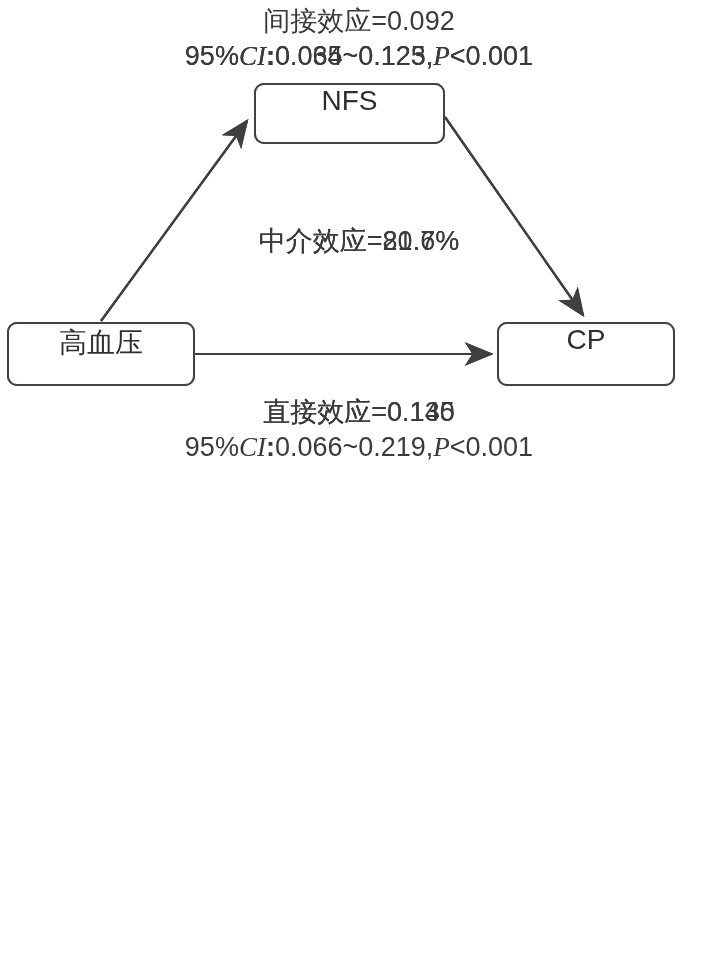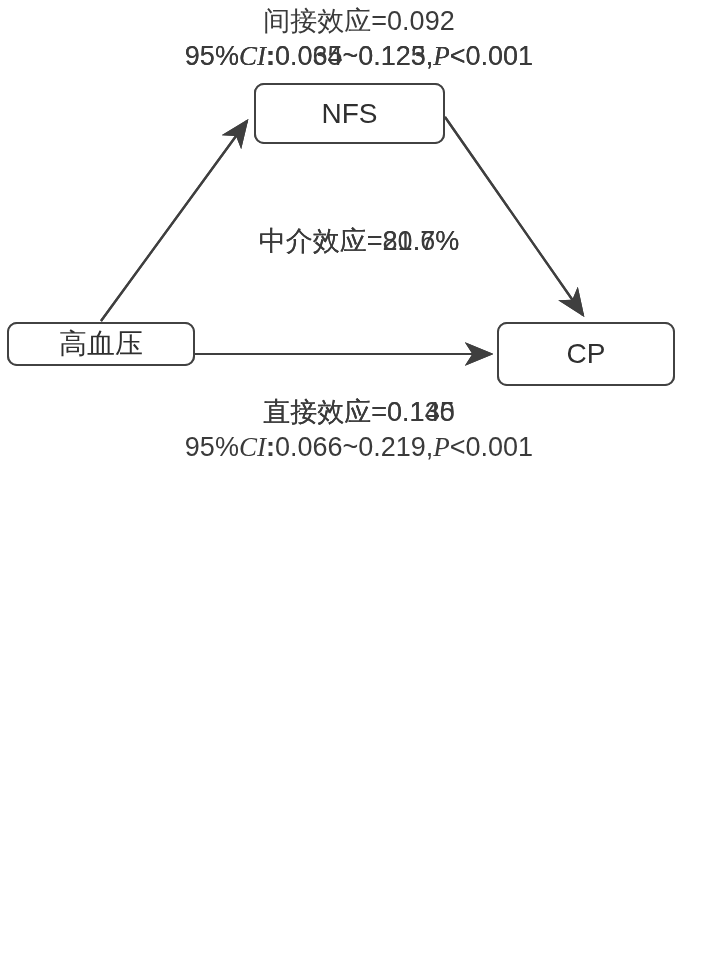--- a/index.html
+++ b/index.html
@@ -54,27 +54,27 @@
   }
   .colon { font-weight: 700; }
 
   .node {
     position: absolute;
     box-sizing: border-box;
     border: 2.5px solid #424242;
     border-radius: 10px;
     background: #ffffff;
     display: flex;
-    align-items: center;
+    align-items: flex-start;
     justify-content: center;
     font-size: 28px;
     color: #2f2f2f;
     white-space: nowrap;
   }
-  .node.predictor { left: 7px;   top: 322px; width: 188px; height: 44px; }
+  .node.predictor { left: 7px;   top: 322px; width: 188px; height: 64px; }
   .node.mediator  { left: 254px; top: 83px;  width: 191px; height: 61px; }
   .node.outcome   { left: 497px; top: 322px; width: 178px; height: 64px; }
 </style>
 </head>
 <body>
 
 <section class="diagram d1">
   <svg class="arrow-layer" viewBox="0 0 702 472" aria-hidden="true">
     <defs>
       <marker id="ah0" viewBox="0 0 12 10" refX="11" refY="5" markerWidth="13" markerHeight="11" orient="auto-start-reverse">

